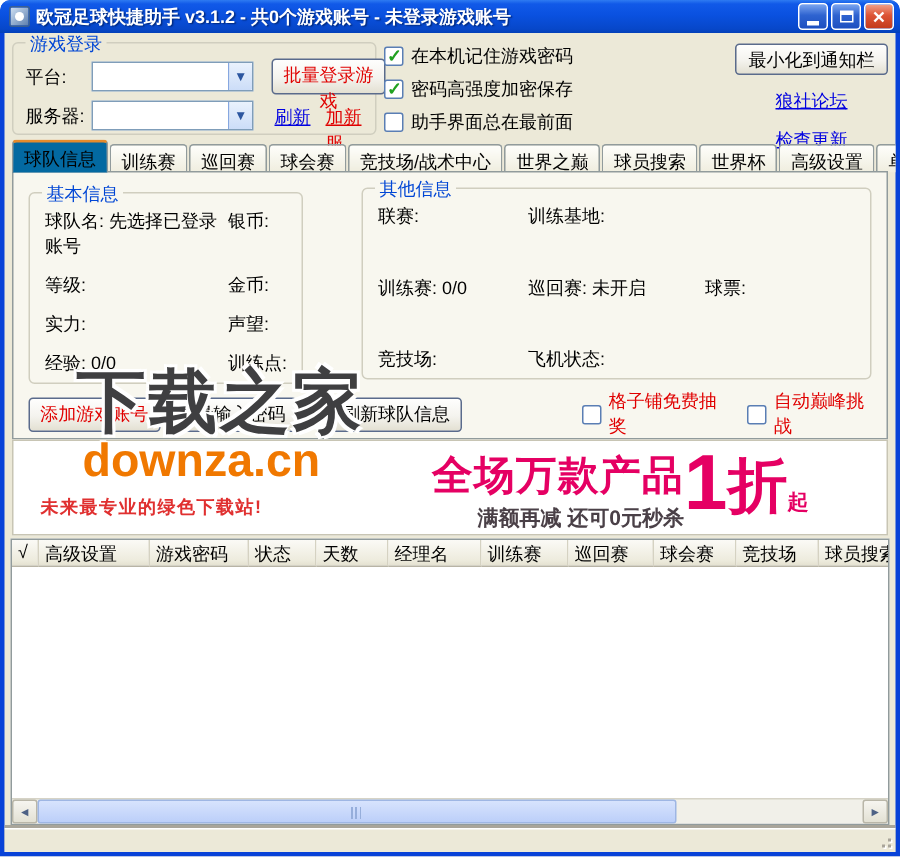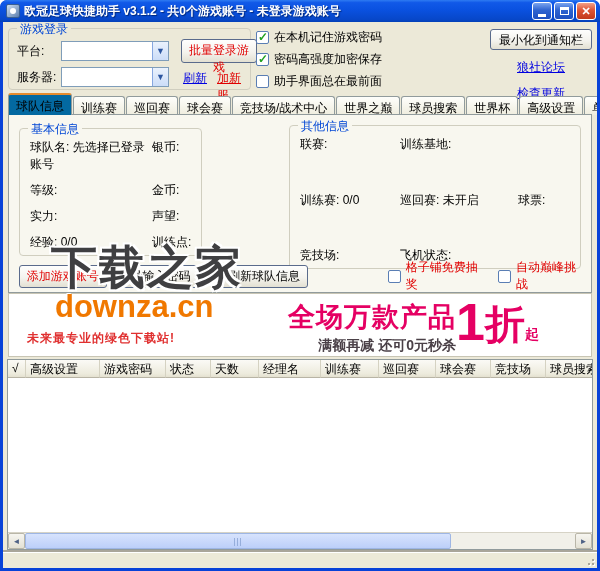--- a/index.html
+++ b/index.html
@@ -70,21 +70,21 @@
   .tab{ border:1px solid #919B9C; border-bottom:none; border-radius:3px 3px 0 0;
     background:linear-gradient(180deg,#FEFEFB,#EFEDDE); padding:3px 7px 2px; margin-right:1px;
     font-size:12px; height:19px; white-space:nowrap; position:relative; }
   .tab.active{ background:#0369a1; height:22px; z-index:3; border-top:2px solid #E68B2C; padding-top:3px; }
 
   .panel{ position:absolute; left:5px; right:5px; top:92px; height:179px;
     border:1px solid #919B9C; background:#F8F7EF; }
   .panel .groupbox > .gb-title{ background:#F8F7EF; }
 
   .basic-group{ left:10px; top:13px; width:183px; height:128px; }
-  .other-group{ left:232px; top:10px; right:10px; height:144px;margin-left:48px; }
+  .other-group{ left:232px; top:10px; right:10px; height:128px; }
   .info-rows{ position:absolute; inset:10px 8px 4px 10px; display:flex; flex-direction:column;
     justify-content:space-between; }
   .irow{ display:grid; font-size:12px; }
   .basic-group .irow{ grid-template-columns:122px 1fr; }
   .other-group .irow{ grid-template-columns:100px 118px 1fr; }
 
   .action-row{ position:absolute; left:10px; right:8px; top:144px; display:flex; align-items:center; }
   .action-row .xp-btn{ height:23px; }
   .add-account-btn{ width:92px; }
   .batch-pwd-btn{ width:92px; margin-left:4px; }

